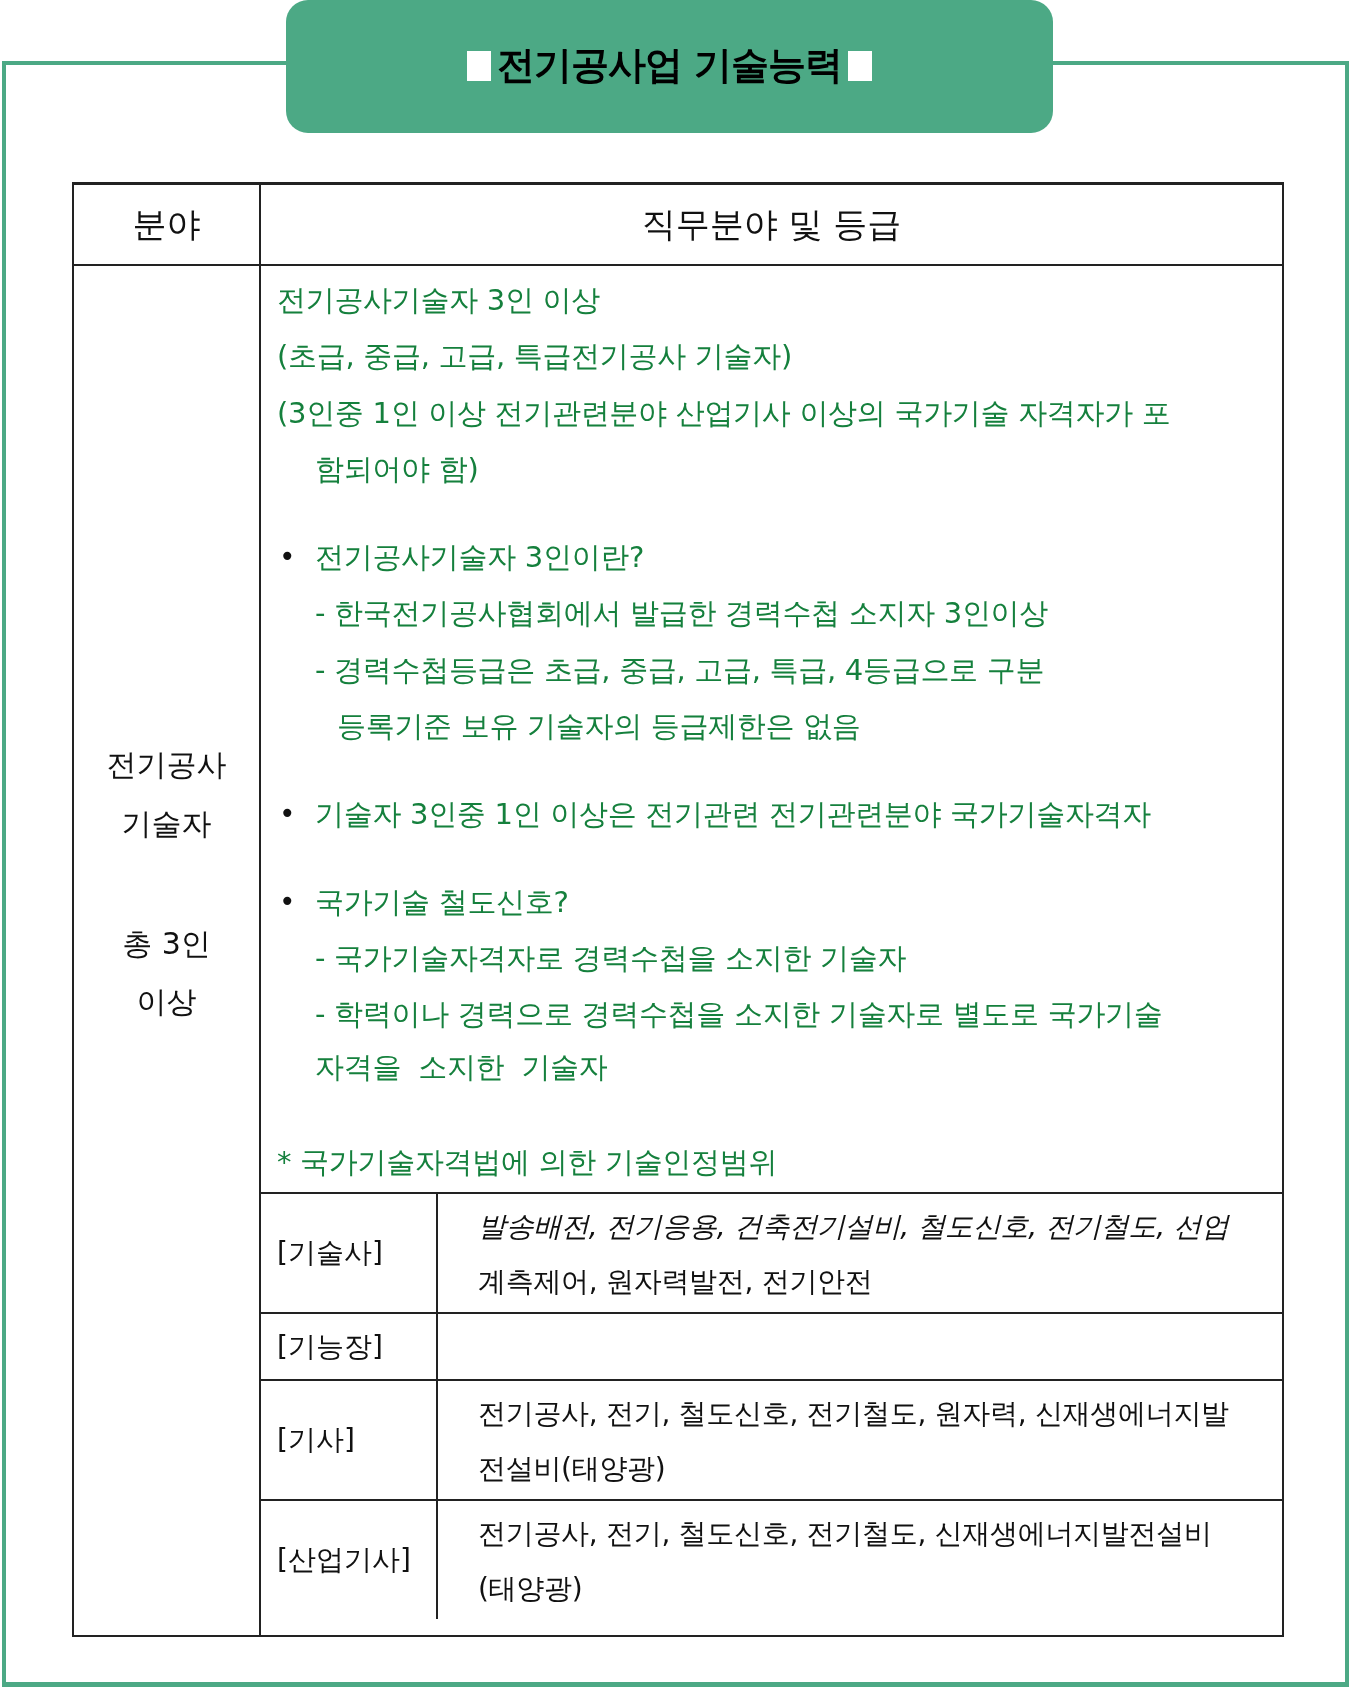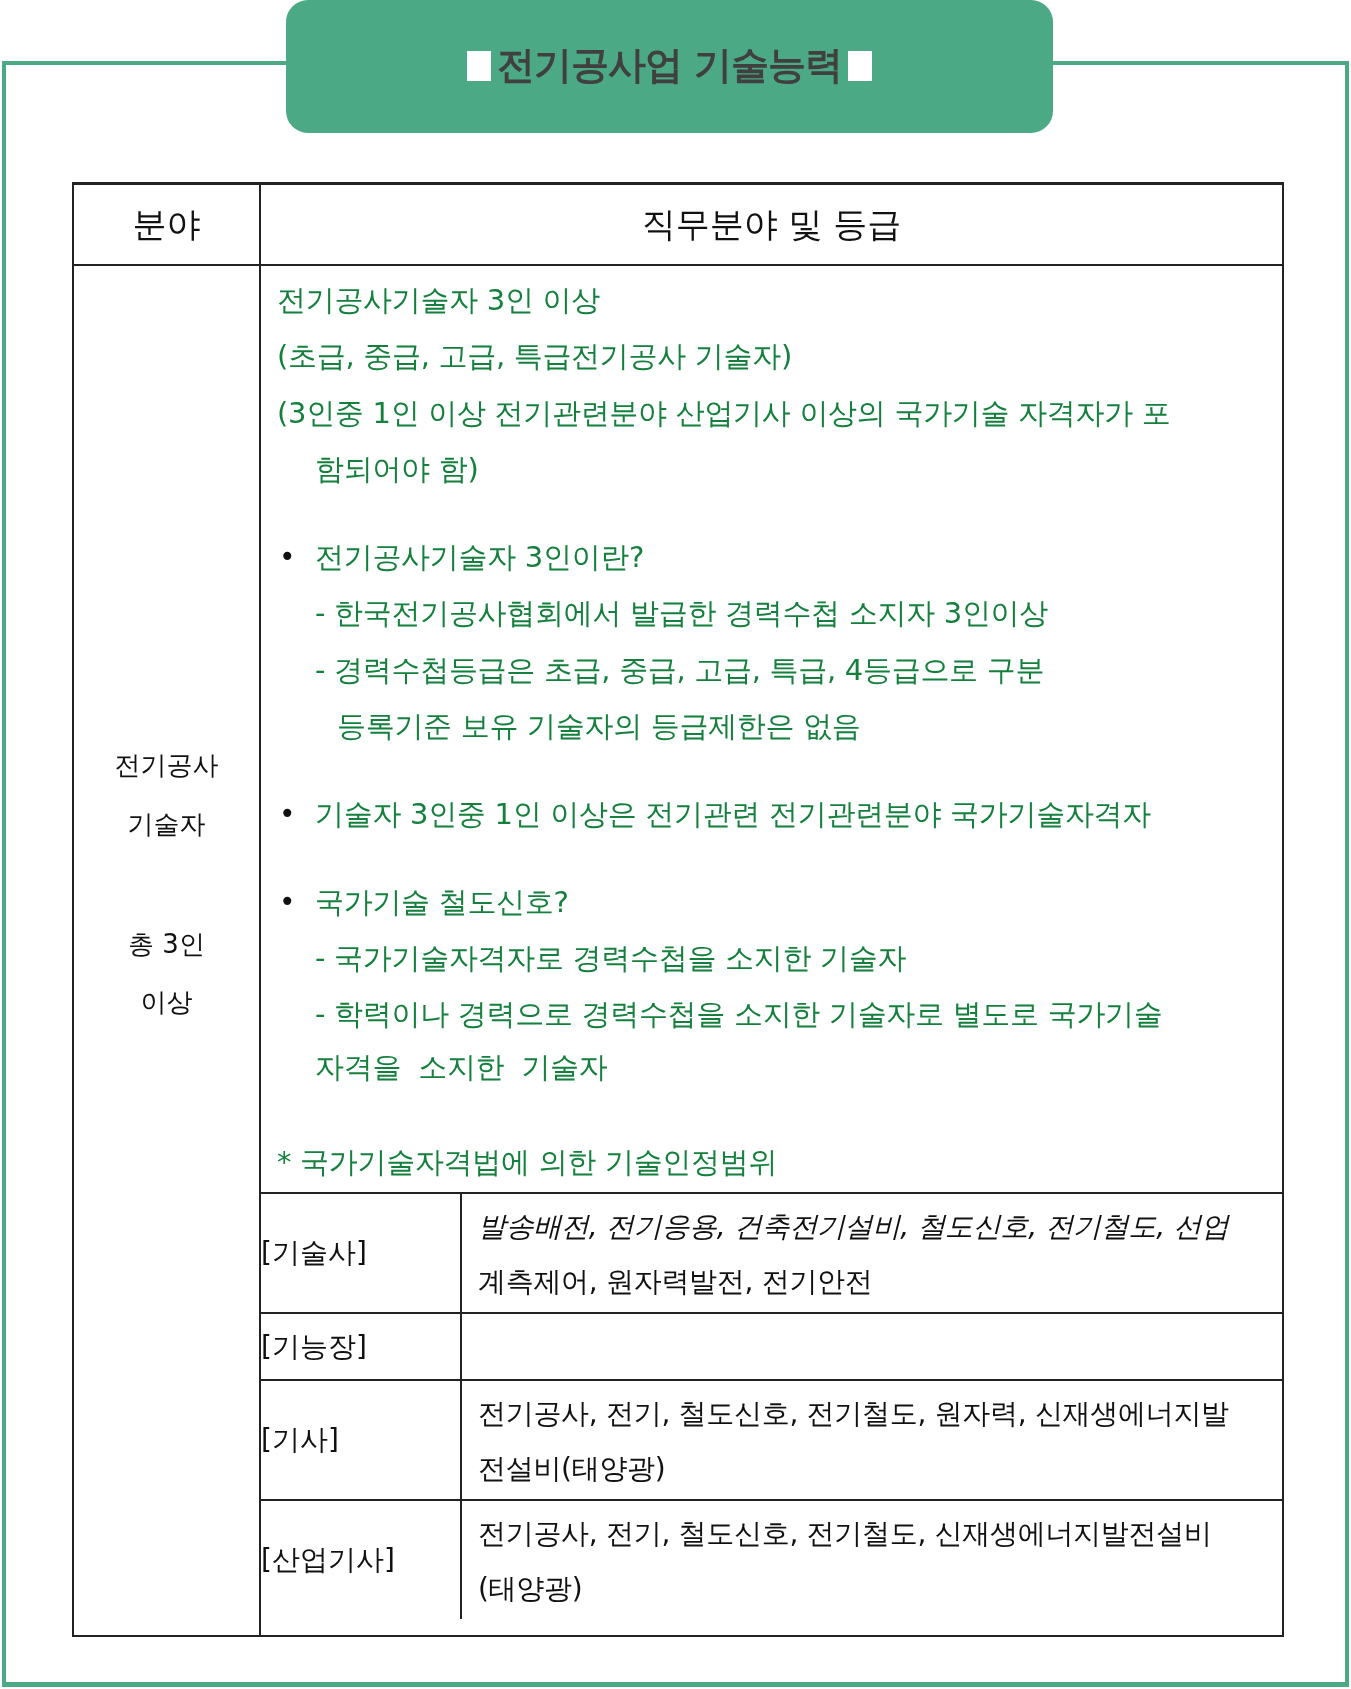--- a/index.html
+++ b/index.html
@@ -14,21 +14,21 @@
     border-bottom-width: 5px;
     border-right-width: 4px;
   }
   .title-pill {
     position: absolute;
     left: 286px; top: 0px;
     width: 767px; height: 133px;
     background: #4ca985;
     border-radius: 22px;
     display: flex; align-items: center; justify-content: center;
-    color: #404040;
+    color: #000000;
     font-family: "DejaVu Sans", sans-serif;
     font-weight: bold;
     font-size: 38px;
     letter-spacing: -1px;
     padding-bottom: 2px;
   }
   .title-pill .sq {
     display: inline-block;
     width: 24px; height: 30px;
     background: #ffffff;
@@ -45,31 +45,31 @@
   .hdr { position: absolute; left: 0; top: 0; width: 100%; height: 81px; border-bottom: 2px solid #222; }
   .hdr .c1 { position: absolute; left: 0; top: 0; width: 187px; height: 100%; border-right: 2px solid #222;
              display: flex; align-items: center; justify-content: center; font-size: 34px; }
   .hdr .c2 { position: absolute; left: 187px; top: 0; right: 0; height: 100%;
              display: flex; align-items: center; justify-content: center; font-size: 34px; }
 
   .body-left {
     position: absolute; left: 0; top: 81px; width: 187px; bottom: 0;
     border-right: 2px solid #222;
   }
-  .left-label { position: absolute; left: 0; width: 100%; text-align: center; font-size: 26px; line-height: 30px; }
+  .left-label { position: absolute; left: 0; width: 100%; text-align: center; font-size: 30px; line-height: 30px; }
 
   .body-right { position: absolute; left: 187px; top: 81px; right: 0; bottom: 0; }
   .line { position: absolute; font-size: 29px; line-height: 32px; white-space: nowrap; color: #15803d; letter-spacing: -0.3px; }
   .bullet { position: absolute; font-size: 28px; line-height: 32px; }
 
   .sub-table { position: absolute; left: 0; right: 0; top: 1029px; bottom: 0; border-top: 2px solid #222; }
   .srow { position: absolute; left: 0; right: 0; border-bottom: 2px solid #222; }
   .srow:last-child { border-bottom: none; }
-  .srow .k { position: absolute; left: 0; top: 0; width: 201px; height: 100%; border-right: 2px solid #222;
-             display: flex; align-items: center; padding-left: 0; font-size: 28px; }
+  .srow .k { position: absolute; left: 0; top: 0; width: 177px; height: 100%; border-right: 2px solid #222;
+             display: flex; align-items: center; padding-left: 16px; font-size: 28px; }
   .srow .v { position: absolute; left: 201px; top: 0; right: 0; height: 100%; padding-left: 16px;
              font-size: 28px; }
   .srow .v .vl { position: absolute; left: 16px; white-space: nowrap; line-height: 30px; letter-spacing: -0.3px; }
 </style>
 </head>
 <body>
 
 <div class="frame"></div>
 
 <div class="title-pill">

